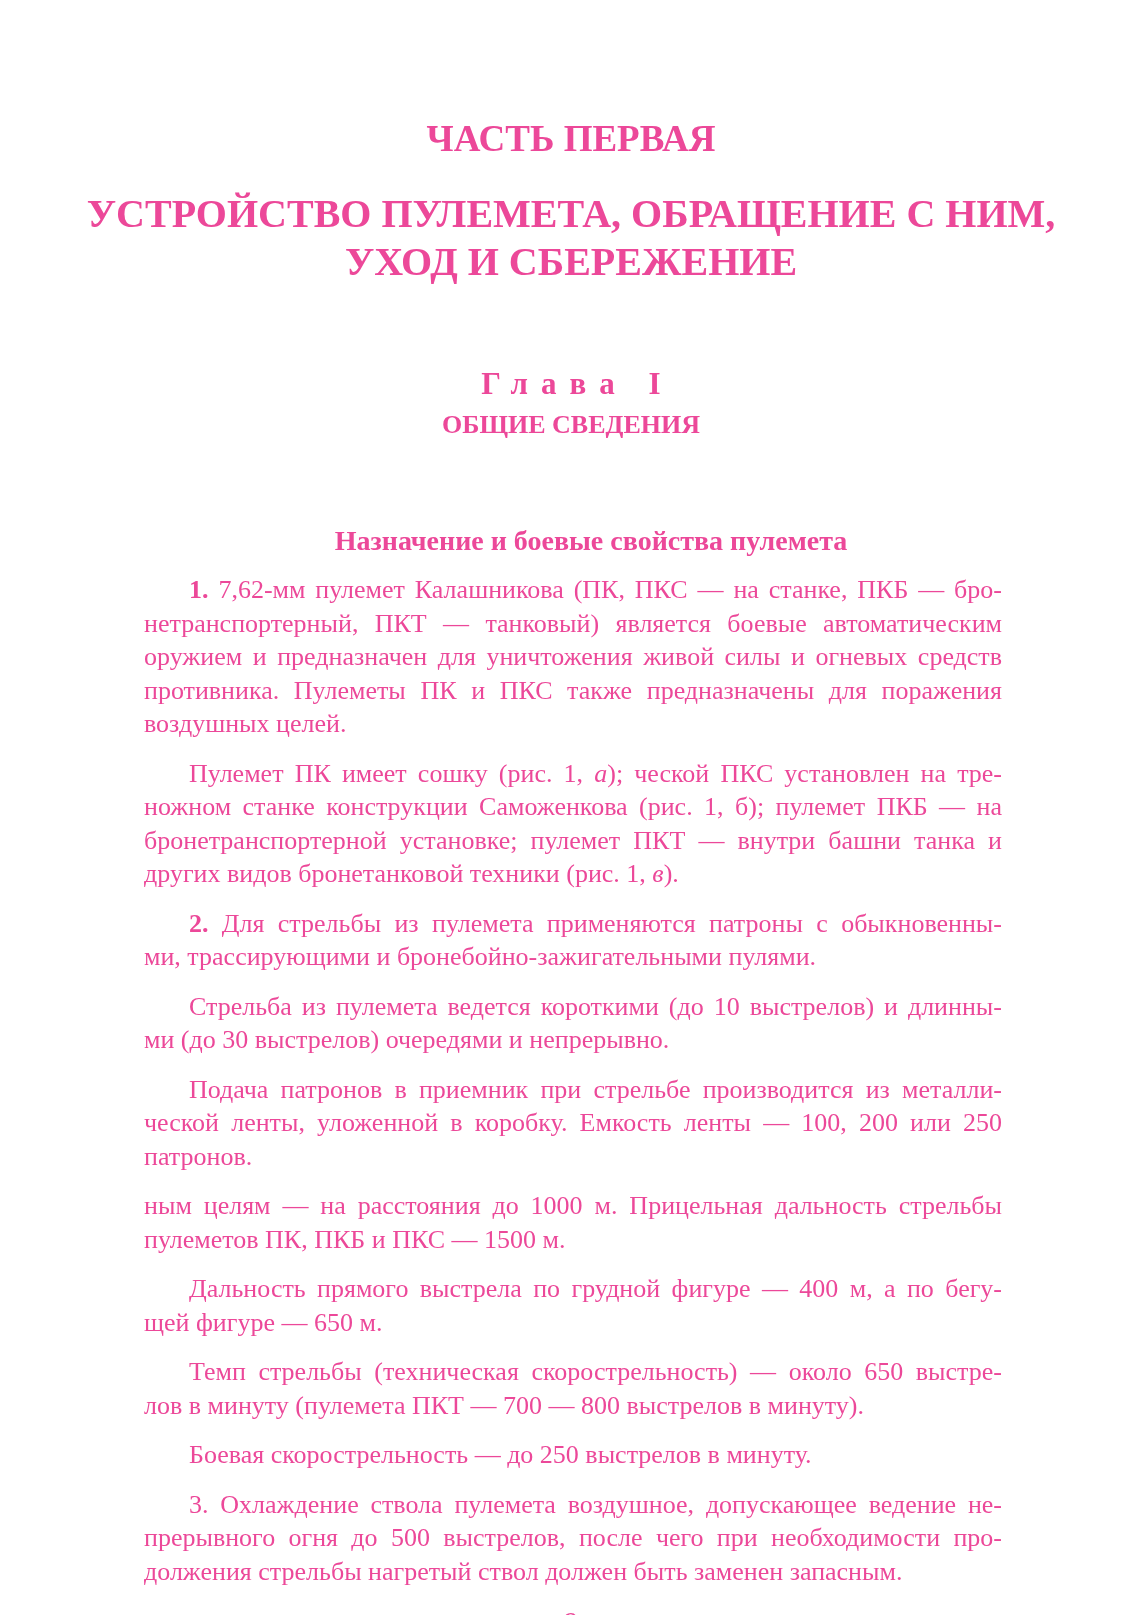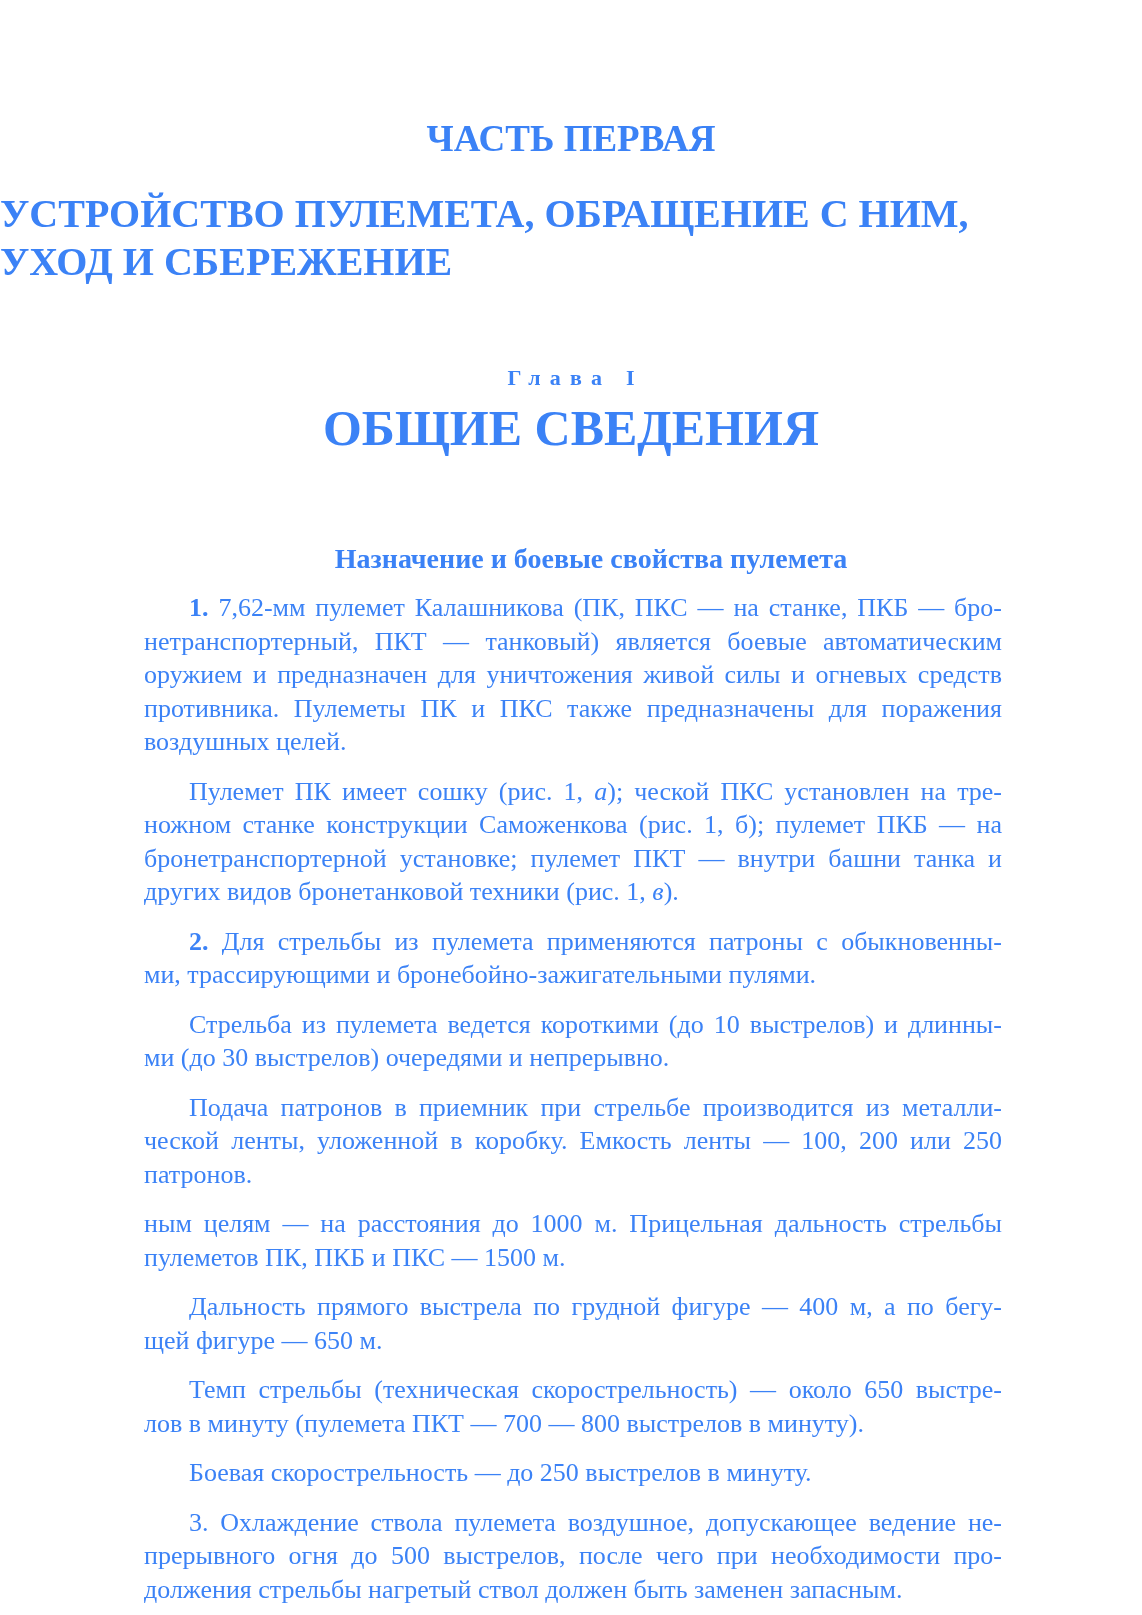--- a/index.html
+++ b/index.html
@@ -5,53 +5,53 @@
   html, body {
     margin: 0;
     padding: 0;
     background: #ffffff;
   }
   .page {
     position: relative;
     width: 1142px;
     height: 1615px;
     background: #ffffff;
-    color: #3b82f6;
+    color: #ec4899;
     font-family: "Liberation Serif", "DejaVu Serif", serif;
     overflow: hidden;
   }
   .h-part {
     margin: 117px 0 0 0;
     text-align: center;
     font-size: 37px;
     font-weight: bold;
     line-height: 1.2;
     white-space: nowrap;
   }
   .h-title {
     margin: 29px 0 0 0;
-    text-align: left;
+    text-align: center;
     font-size: 40px;
     font-weight: bold;
     line-height: 48px;
   }
   .h-chapter {
     margin: 79px 0 0 0;
     text-align: center;
-    font-size: 22px;
+    font-size: 31px;
     font-weight: bold;
     line-height: 1.2;
     letter-spacing: 0.42em;
     padding-left: 0.42em; 
     white-space: nowrap;
   }
   .h-chapter-title {
     margin: 6px 0 0 0;
     text-align: center;
-    font-size: 50px;
+    font-size: 26px;
     font-weight: bold;
     line-height: 1.2;
     white-space: nowrap;
   }
   .h-section {
     margin: 84px 0 0 0;
     text-align: center;
     font-size: 28px;
     font-weight: bold;
     line-height: 1.2;

